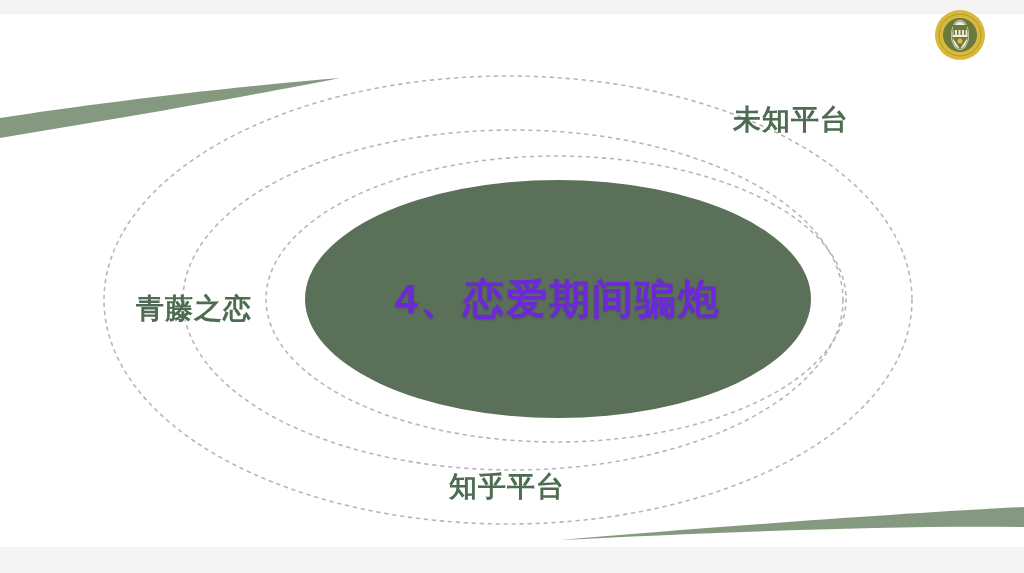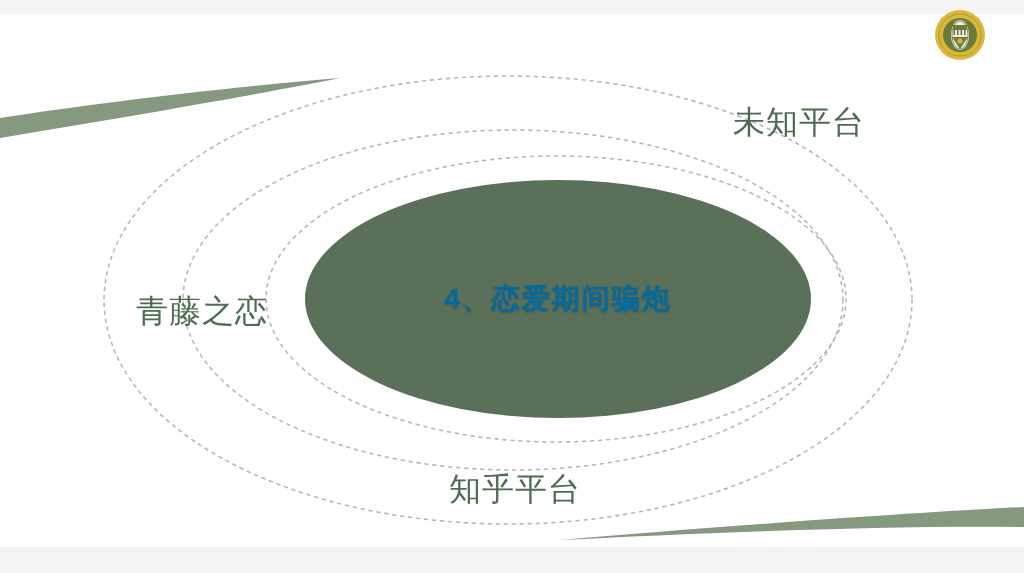--- a/index.html
+++ b/index.html
@@ -43,33 +43,33 @@
   }
   .center-label {
     position: absolute;
     left: 305px;
     top: 180px;
     width: 506px;
     height: 238px;
     display: flex;
     align-items: center;
     justify-content: center;
-    color: #0369a1;
-    font-size: 28px;
+    color: #6d28d9;
+    font-size: 41px;
     font-weight: bold;
     letter-spacing: 2px;
     text-shadow: 0 1px 2px rgba(40,58,40,0.35);
     white-space: nowrap;
     pointer-events: none;
   }
   .ring-label {
     position: absolute;
     color: #4e6c52;
-    font-size: 32px;
-    font-weight: normal;
+    font-size: 28px;
+    font-weight: bold;
     letter-spacing: 1px;
     white-space: nowrap;
   }
   #label-unknown {
     left: 733px;
     top: 101px;
   }
   #label-ivy {
     left: 136px;
     top: 290px;

